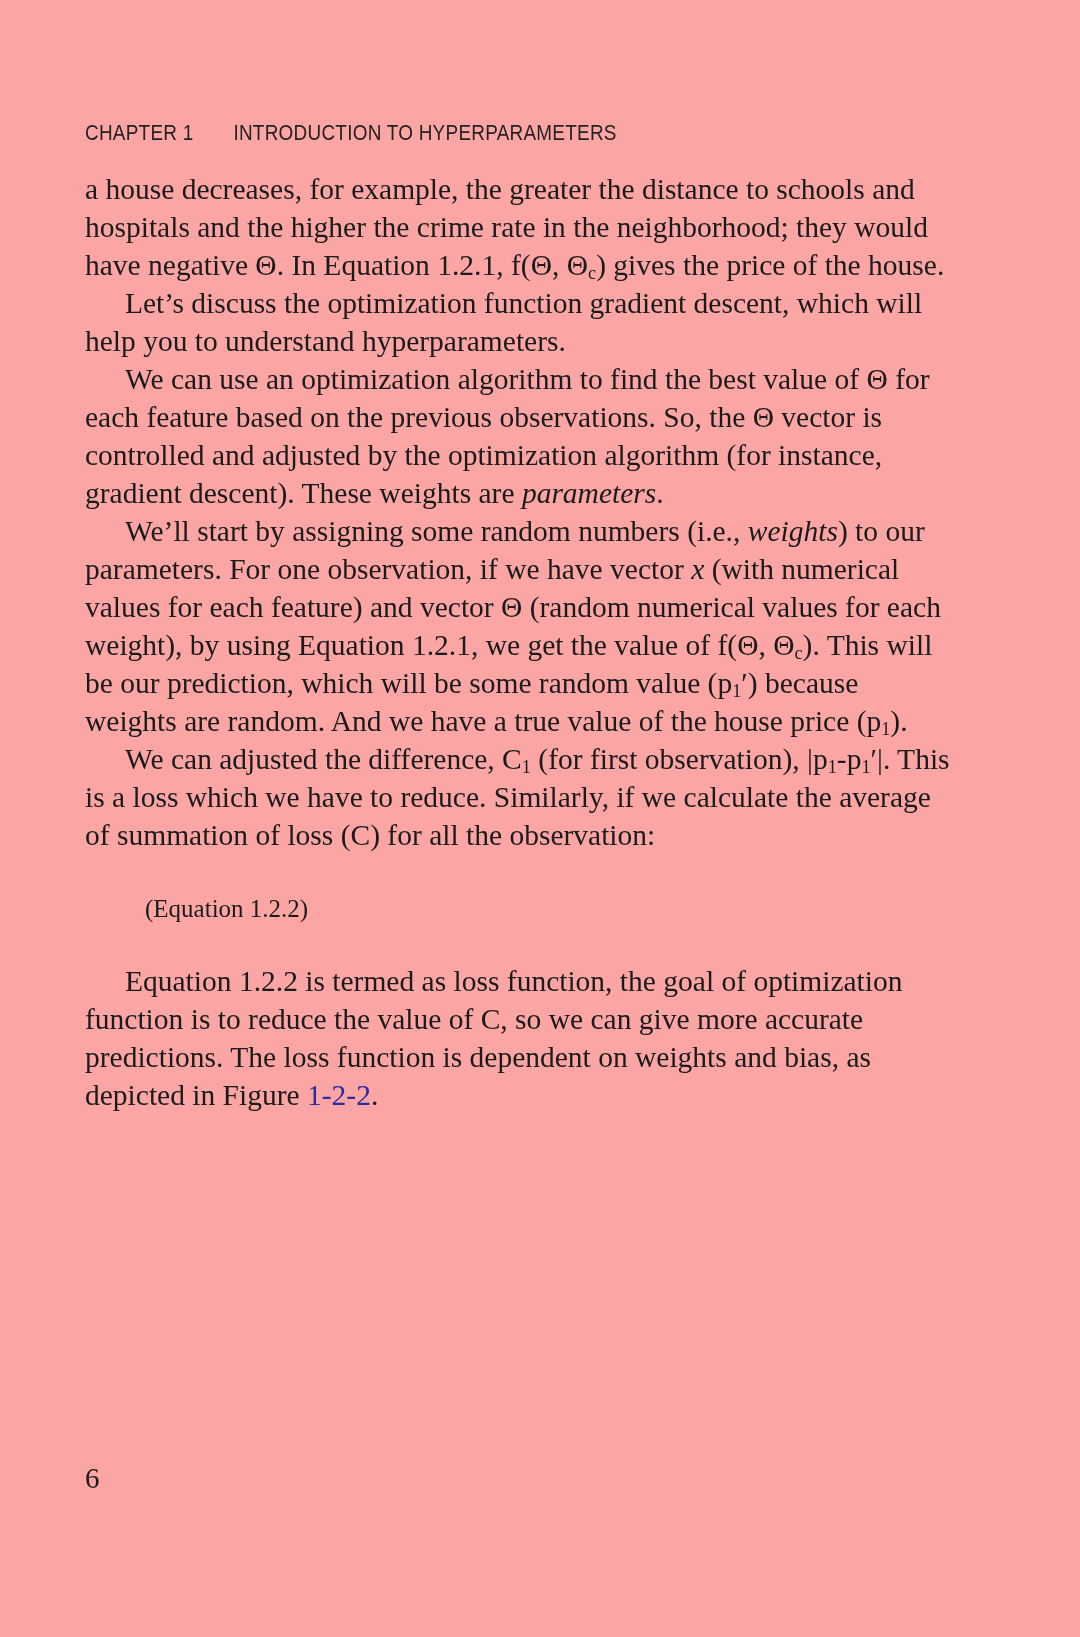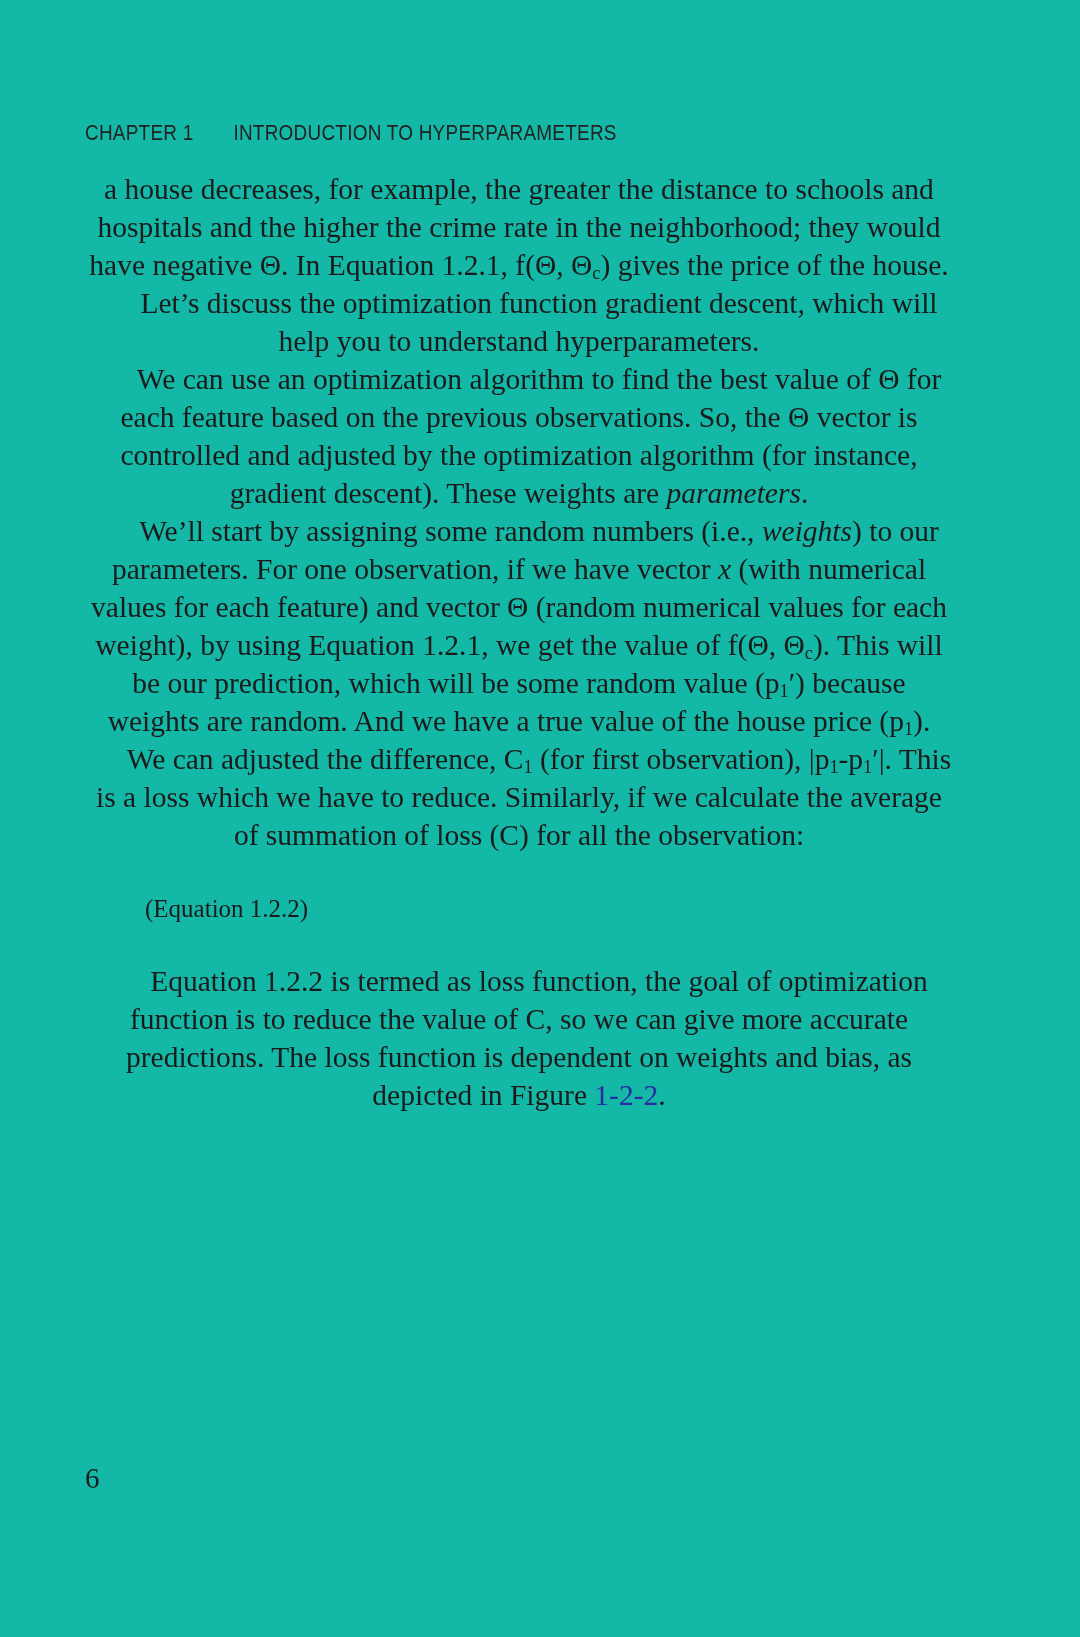--- a/index.html
+++ b/index.html
@@ -4,21 +4,21 @@
 <style>
   html, body {
     margin: 0;
     padding: 0;
     background: #ffffff;
   }
   .page {
     position: relative;
     width: 1080px;
     height: 1637px;
-    background: #14b8a6;
+    background: #fca5a5;
     overflow: hidden;
     font-family: "Liberation Serif", serif;
     color: #1b1b1b;
   }
   .content {
     position: absolute;
     left: 85px;
     top: 120px;
     width: 868px;
   }
@@ -32,21 +32,21 @@
     transform-origin: left center;
     letter-spacing: 0.3px;
   }
   .running-head .title-part {
     margin-left: 40px;
   }
   .body-text {
     margin-top: 24px;
     font-size: 29.5px;
     line-height: 38px;
-    text-align: center;
+    text-align: left;
   }
   .body-text p {
     margin: 0;
     padding: 0;
   }
   .body-text p.ind {
     text-indent: 40px;
   }
   .body-text i, .eq i {
     font-style: italic;

